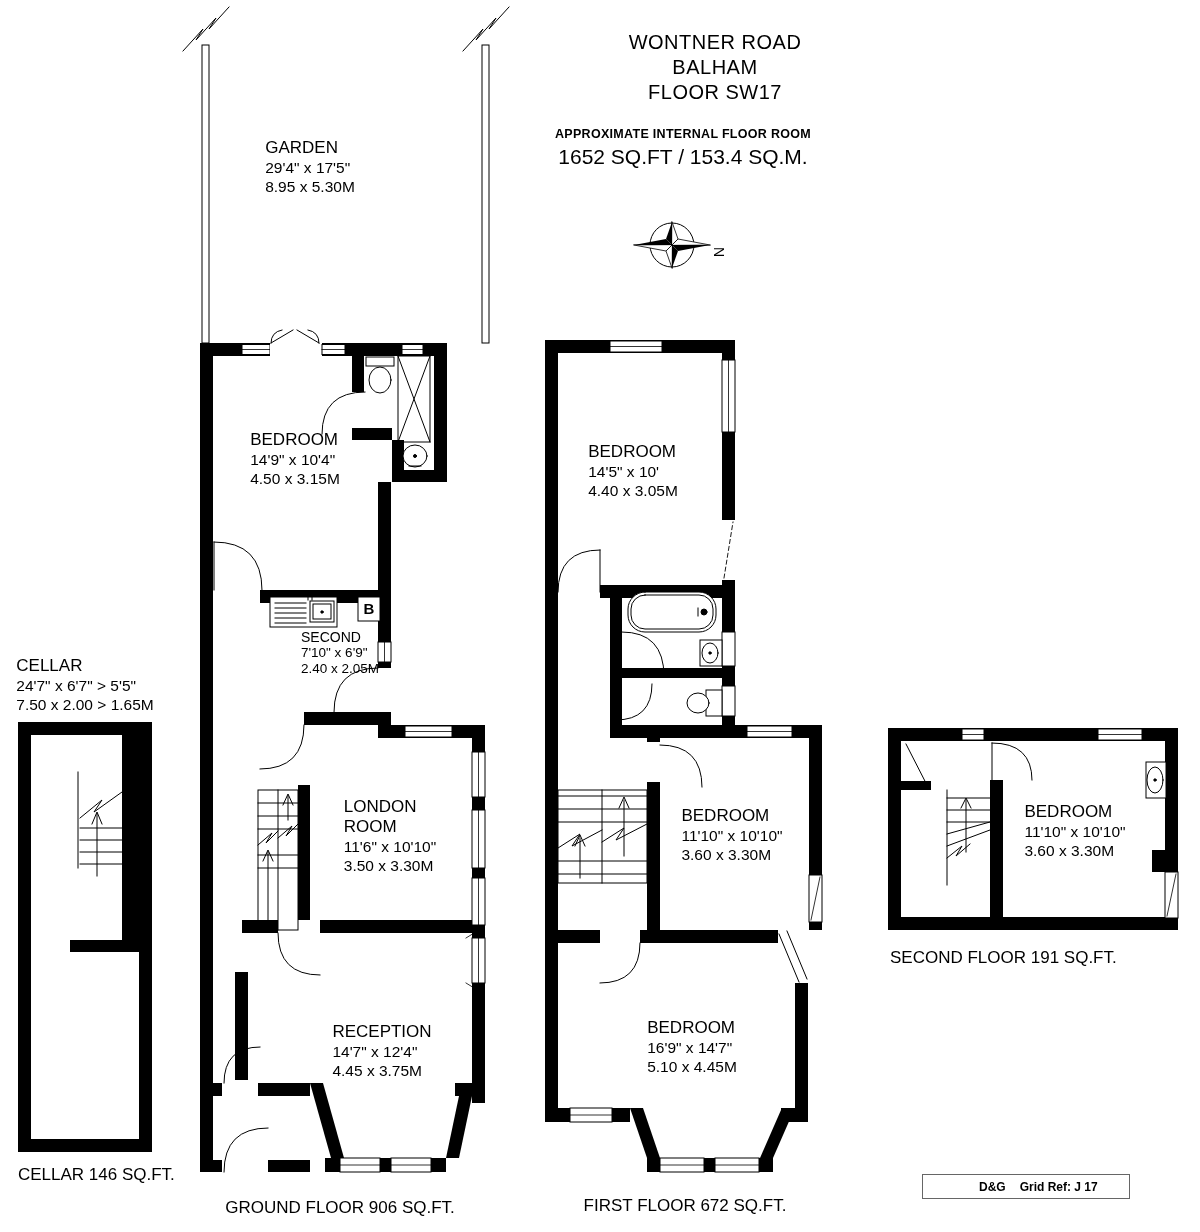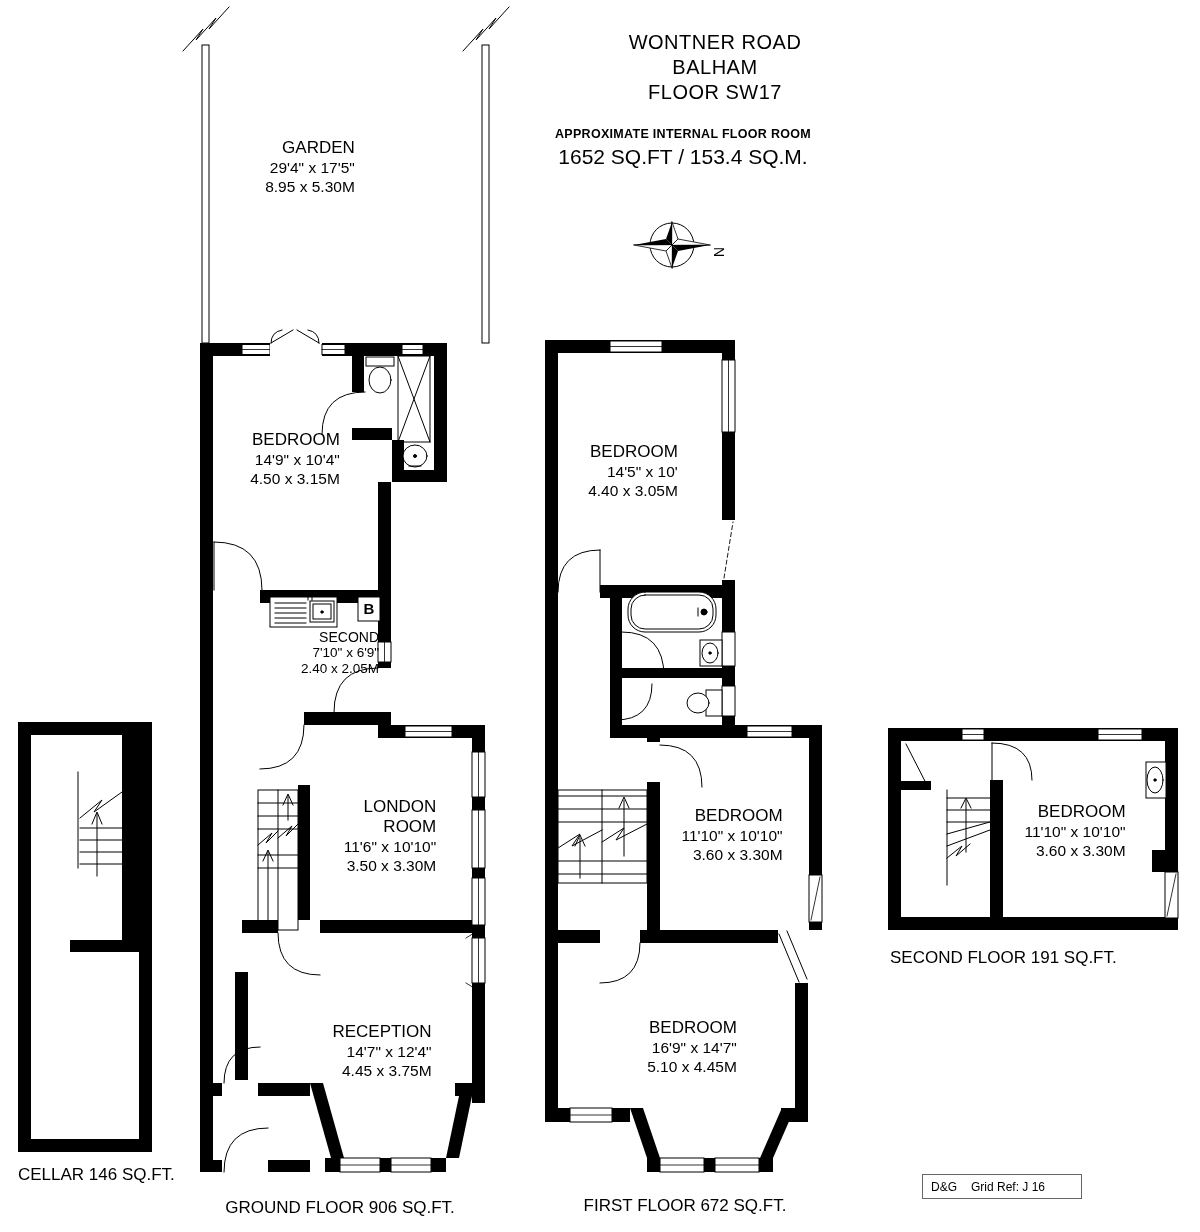--- a/index.html
+++ b/index.html
@@ -1,32 +1,32 @@
 <!DOCTYPE html>
 <html><head>
 <meta charset="utf-8">
 <style>
   html,body{margin:0;padding:0;background:#fff;}
   .stage{position:relative;width:1200px;height:1232px;background:#fff;
          font-family:"Liberation Sans",sans-serif;color:#000;overflow:hidden;}
   .stage svg{position:absolute;left:0;top:0;}
-  .lbl{position:absolute;transform:translateX(-50%);text-align:right;white-space:nowrap;}
+  .lbl{position:absolute;transform:translateX(-50%);text-align:left;white-space:nowrap;}
   .lbl .nm{display:block;font-size:17px;line-height:20px;}
   .lbl .dim{display:block;font-size:15.5px;line-height:19px;}
   .lbl.small .nm{font-size:14px;line-height:16px;}
   .lbl.small .dim{font-size:13.5px;line-height:16px;}
   .nm-wrap{display:inline-block;width:84px;white-space:normal;}
   .floor-label{position:absolute;font-size:17px;white-space:nowrap;}
   .floor-label.centered{transform:translateX(-50%);}
   .hdr{position:absolute;left:683px;transform:translateX(-50%);text-align:center;white-space:nowrap;margin-left:32px;}
   .hdr .t{display:block;font-size:20px;line-height:25px;letter-spacing:0.5px;}
   .hdr-cap{position:absolute;left:683px;transform:translateX(-50%);font-size:12.5px;font-weight:bold;letter-spacing:0.3px;white-space:nowrap;}
   .hdr-area{position:absolute;left:683px;transform:translateX(-50%);font-size:21px;white-space:nowrap;}
   .gridbox{position:absolute;left:922px;top:1174px;width:158px;height:23px;border:1px solid #666;
-           display:flex;align-items:center;font-size:12px;font-weight:normal;white-space:nowrap;}
+           display:flex;align-items:center;font-size:12px;font-weight:bold;white-space:nowrap;padding-left:48px;}
   .gridbox .b1{margin-left:8px;} .gridbox .b2{margin-left:14px;}
   .boiler{position:absolute;transform:translateX(-50%);font-size:15px;font-weight:bold;}
 </style>
 </head>
 <body>
 
 <div class="stage">
 
 <svg width="1200" height="1232" viewBox="0 0 1200 1232">
   <g stroke-linecap="square">
@@ -336,20 +336,25 @@
 </div>
 <div class="hdr-cap" style="top:127px">APPROXIMATE INTERNAL FLOOR ROOM</div>
 <div class="hdr-area" style="top:145px">1652 SQ.FT / 153.4 SQ.M.</div>
 
 <div class="lbl" style="left:310px;top:138px">
   <span class="nm">GARDEN</span>
   <span class="dim">29'4" x 17'5"</span>
   <span class="dim">8.95 x 5.30M</span>
 </div>
 
+<div class="lbl" style="left:85px;top:656px">
+  <span class="nm">CELLAR</span>
+  <span class="dim">24'7" x 6'7" &gt; 5'5"</span>
+  <span class="dim">7.50 x 2.00 &gt; 1.65M</span>
+</div>
 
 <div class="lbl" style="left:295px;top:430px">
   <span class="nm">BEDROOM</span>
   <span class="dim">14'9" x 10'4"</span>
   <span class="dim">4.50 x 3.15M</span>
 </div>
 
 <div class="lbl small" style="left:340px;top:629px">
   <span class="nm">SECOND</span>
   <span class="dim">7'10" x 6'9"</span>
@@ -394,16 +399,16 @@
   <span class="dim">3.60 x 3.30M</span>
 </div>
 
 <div class="floor-label" style="left:18px;top:1165px">CELLAR 146 SQ.FT.</div>
 <div class="floor-label centered" style="left:340px;top:1198px">GROUND FLOOR 906 SQ.FT.</div>
 <div class="floor-label centered" style="left:685px;top:1196px">FIRST FLOOR 672 SQ.FT.</div>
 <div class="floor-label" style="left:890px;top:948px">SECOND FLOOR 191 SQ.FT.</div>
 
 <div class="gridbox">
   <span class="b1">D&amp;G</span>
-  <span class="b2">Grid Ref: J 16</span>
+  <span class="b2">Grid Ref: J 17</span>
 </div>
 
 </div>
 
 </body></html>

